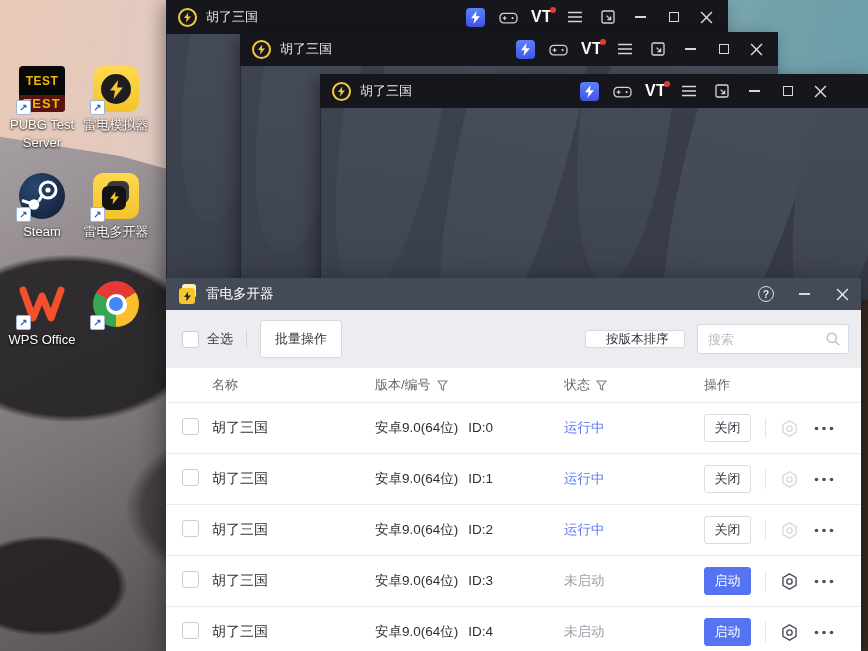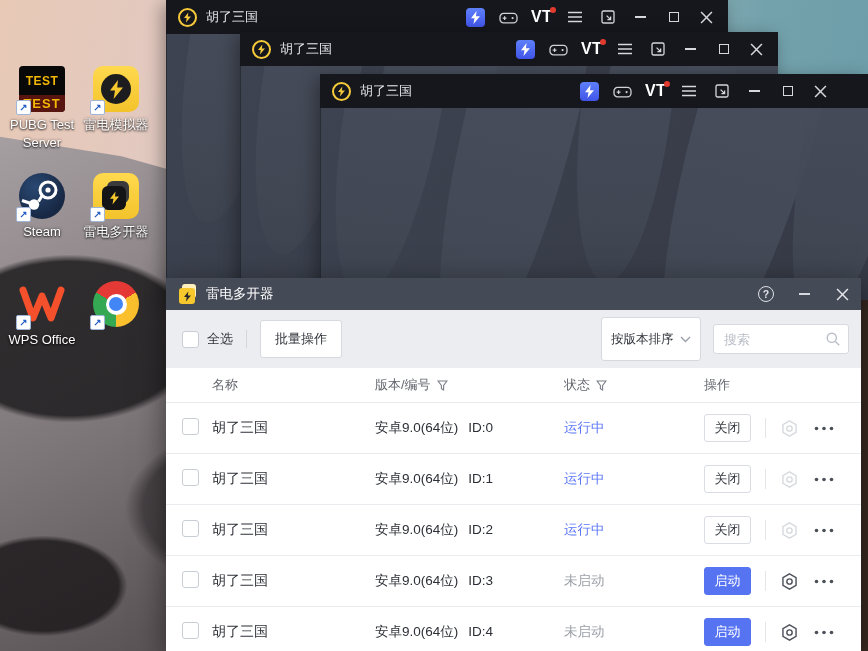--- a/index.html
+++ b/index.html
@@ -83,25 +83,25 @@
   .mg-ic{width:18px;height:18px;margin-left:20px;display:flex;align-items:center;justify-content:center;cursor:pointer;position:relative;}
   .help-c{width:16px;height:16px;border:1.4px solid #dfe1e6;border-radius:50%;color:#dfe1e6;font-size:10.5px;
     font-weight:700;display:flex;align-items:center;justify-content:center;box-sizing:border-box;font-style:normal;}
   .mg-toolbar{height:58px;background:#ecedf0;display:flex;align-items:center;padding:0 12px 0 16px;flex:0 0 auto;}
   .cb{width:17px;height:17px;background:#fff;border:1.5px solid #c9cdd5;border-radius:3px;box-sizing:border-box;
     display:inline-block;cursor:pointer;flex:0 0 auto;}
   .lbl{font-size:13px;color:#31343b;margin-left:8px;}
   .vdiv{width:1px;height:18px;background:#d4d6da;margin:0 13px;}
   .btn-soft{height:38px;padding:0 14px;background:#fff;border:1px solid #d6d9de;border-radius:3px;
     font-size:13px;color:#31343b;cursor:pointer;font-family:inherit;}
-  .select{width:100px;height:44px;background:#fff;border:1px solid #d6d9de;border-radius:3px;box-sizing:border-box;
-    display:flex;align-items:center;justify-content:space-between;padding:0 9px;cursor:pointer;flex:0 0 auto;}
+  .select{width:100px;height:18px;background:#fff;border:1px solid #d6d9de;border-radius:3px;box-sizing:border-box;
+    display:flex;align-items:center;justify-content:space-between;padding:0 20px;cursor:pointer;flex:0 0 auto;}
   .select span{font-size:12.5px;color:#31343b;white-space:nowrap;}
   .search{position:relative;margin-left:12px;flex:0 0 auto;}
-  .search input{width:136px;height:30px;box-sizing:border-box;border:1px solid #d6d9de;border-radius:3px;
+  .search input{width:152px;height:30px;box-sizing:border-box;border:1px solid #d6d9de;border-radius:3px;
     padding:0 28px 0 10px;font-size:13px;color:#31343b;outline:none;background:#fff;font-family:inherit;}
   .search input::placeholder{color:#b9bdc6;}
   .search svg{position:absolute;right:8px;top:7px;}
   .grid5{display:grid;grid-template-columns:46px 163px 189px 140px 1fr;align-items:center;}
   .thead{height:34px;background:#fff;border-bottom:1px solid #ebecef;color:#63666d;font-size:13px;flex:0 0 auto;}
   .hc{display:flex;align-items:center;}
   .hc b{font-weight:400;}
   .hc .fun{margin-left:6px;display:flex;cursor:pointer;}
   .tbody{flex:1;overflow:hidden;background:#fff;}
   .trow{height:50px;border-bottom:1px solid #ebecef;background:#fff;}

